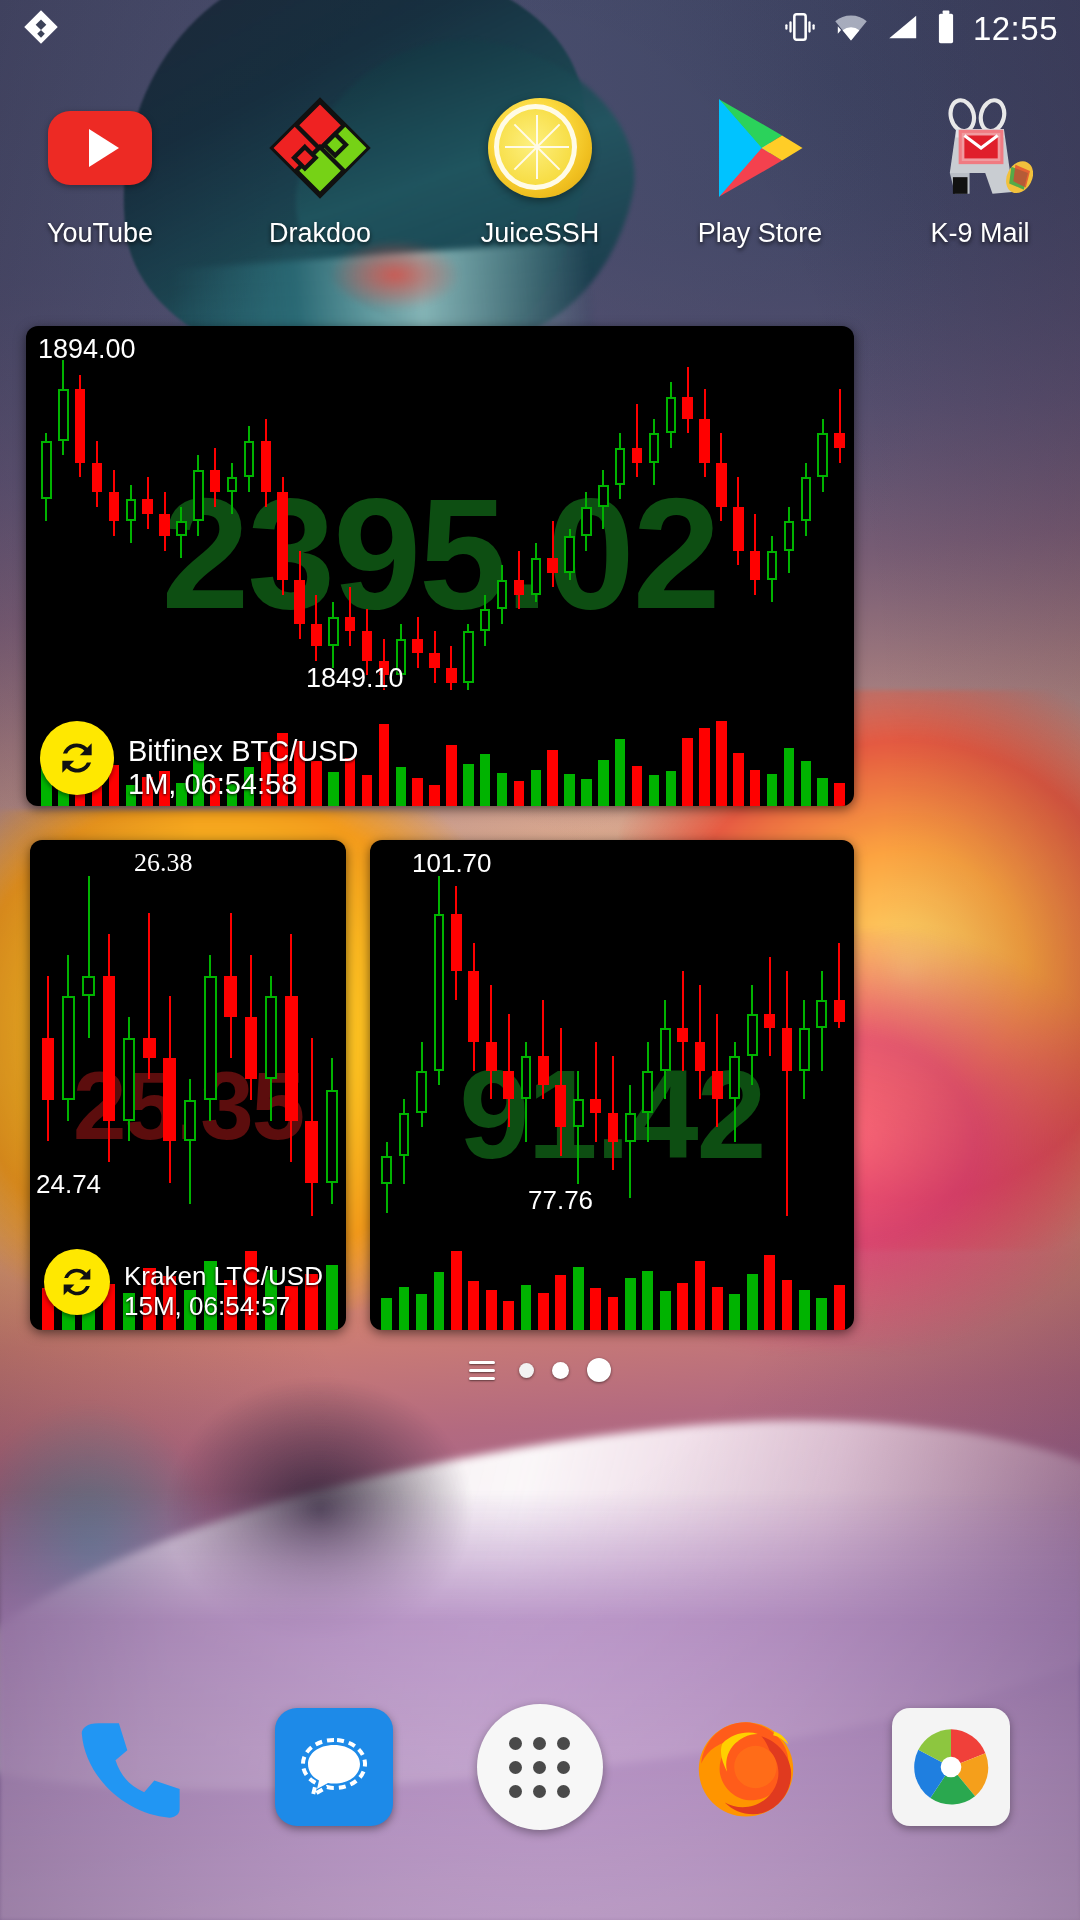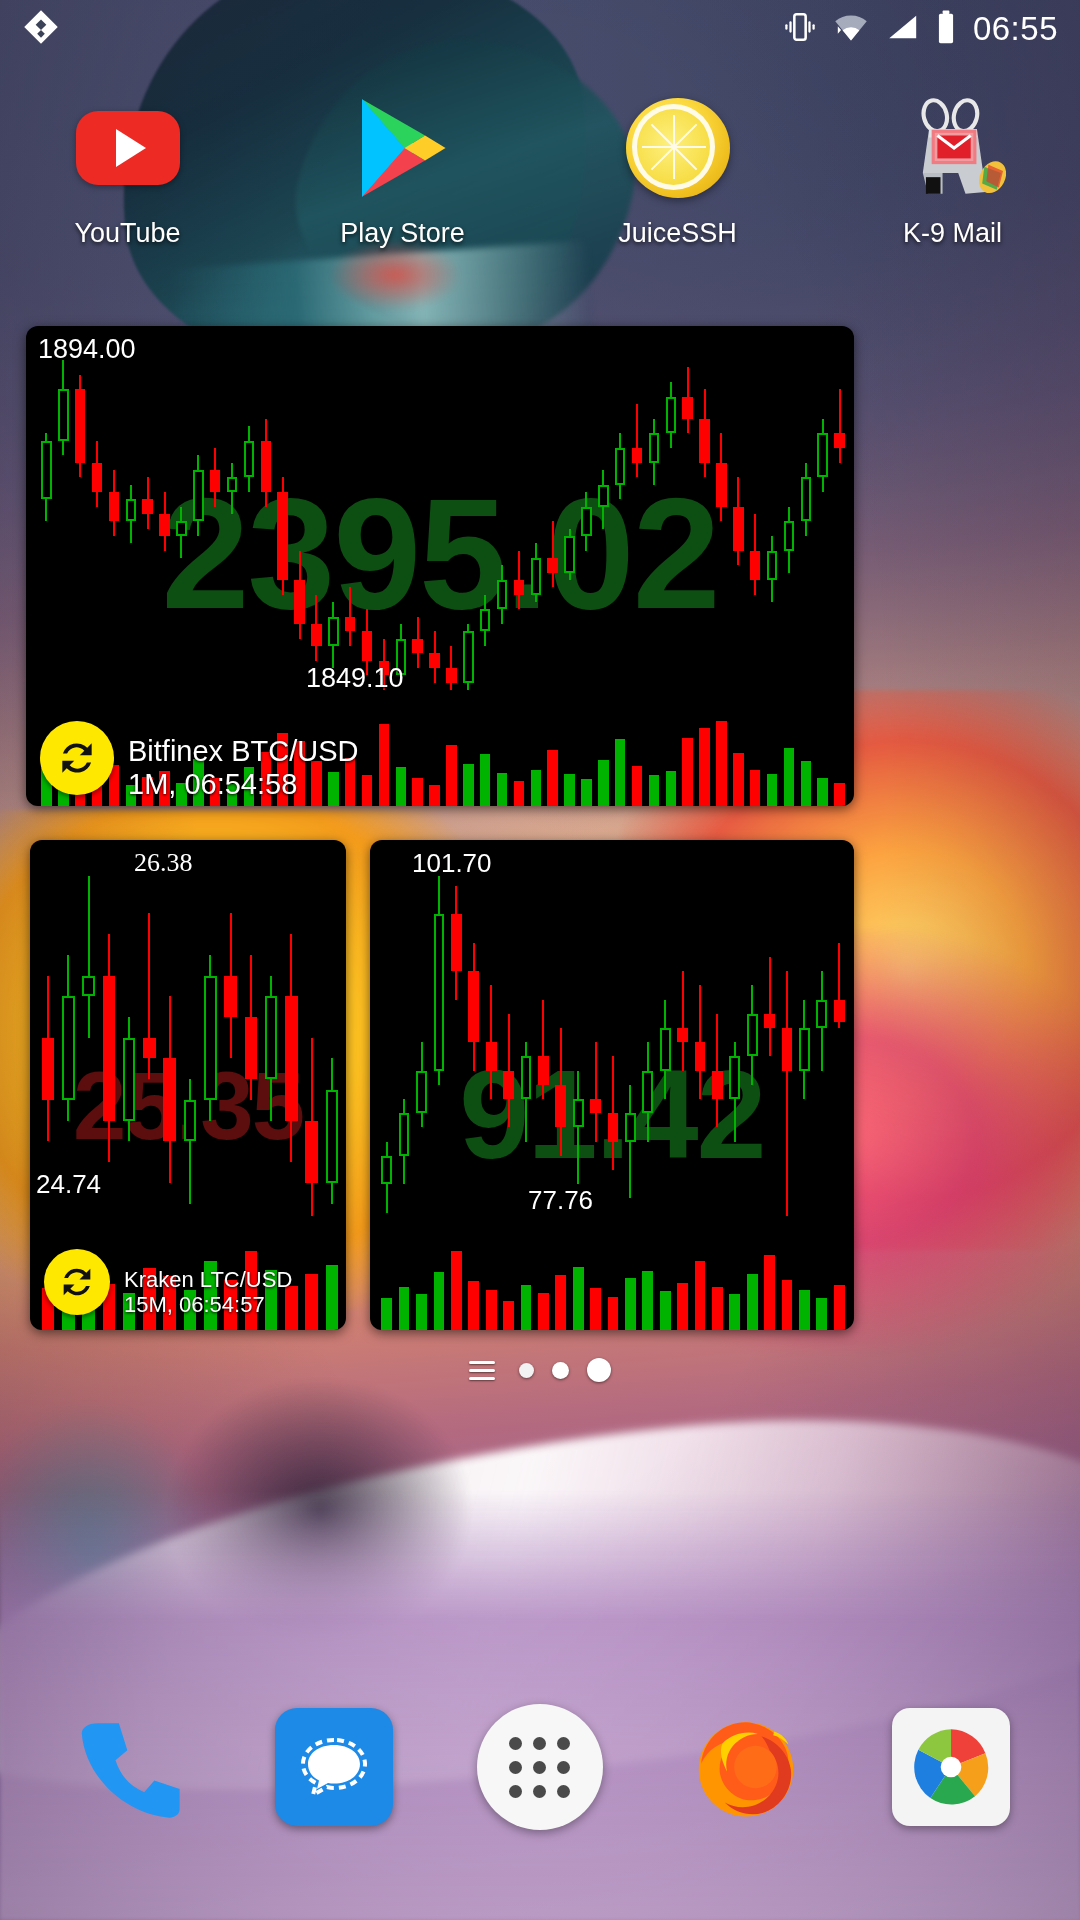--- a/index.html
+++ b/index.html
@@ -171,21 +171,21 @@
   }
   .refresh-btn {
     width:74px; height:74px; border-radius:50%; background:#ffe800;
     display:flex; align-items:center; justify-content:center; flex:0 0 auto;
     box-shadow:0 2px 5px rgba(0,0,0,.5);
   }
   .w-small .refresh-btn { width:66px; height:66px; }
   .ftext { margin-left:14px; color:#fff; line-height:1.14; z-index:9; }
   .ftext .t1 { font-size:29px; text-shadow:0 1px 3px #000; white-space:nowrap;margin-top:20px; }
   .ftext .t2 { font-size:29px; text-shadow:0 1px 3px #000; white-space:nowrap; }
-  .w-small .ftext .t1, .w-small .ftext .t2 { font-size:22px; }
+  .w-small .ftext .t1, .w-small .ftext .t2 { font-size:26px; }
 
   
   #pageind {
     position:absolute; left:0; top:1340px; width:1080px; height:60px;
     display:flex; align-items:center; justify-content:center; gap:18px; z-index:20;
   }
   .pi-lines { display:flex; flex-direction:column; gap:5px; margin-right:6px; }
   .pi-lines span { display:block; width:26px; height:3px; background:#fff; border-radius:2px; box-shadow:0 1px 2px rgba(0,0,0,.5); }
   .dot { width:17px; height:17px; border-radius:50%; background:#ffffff; box-shadow:0 1px 3px rgba(0,0,0,.5); }
   .dot.small { width:15px; height:15px; background:#f2f2f2; }
@@ -257,66 +257,80 @@
       <svg width="34" height="30" viewBox="0 0 24 20">
         <path d="M22 2 L22 18 L3 18 Z" fill="#ffffff"></path>
       </svg>
     </span>
     <span class="icn">
       <svg width="22" height="34" viewBox="0 0 14 24">
         <rect x="4.6" y="0.4" width="4.8" height="2.4" rx=".6" fill="#ffffff"></rect>
         <rect x="2" y="2.6" width="10" height="20.8" rx="1.2" fill="#ffffff"></rect>
       </svg>
     </span>
-    <span class="sb-clock">06:55</span>
+    <span class="sb-clock">12:55</span>
   </div>
 </div>
 
 <div id="appgrid">
 
   <div class="app">
     <div class="app-icon">
       <div class="yt">
           <div class="yt-tri"></div>
         </div>
     </div>
     <div class="app-label">YouTube</div>
   </div>
 
+  <div class="app">
+    <div class="app-icon">
+      <svg class="drak" viewBox="0 0 100 100">
+        <path d="M50 3 L97 50 L50 97 L3 50 Z" fill="#111"></path>
+        <path d="M50 7 L50 93 L7 50 Z" fill="#ef2222"></path>
+        <path d="M50 7 L93 50 L50 93 Z" fill="#76d216"></path>
+        <path d="M50 7 L72 29 L50 51 L28 29 Z" fill="#ef2222" stroke="#111" stroke-width="4"></path>
+        <path d="M50 49 L72 71 L50 93 L28 71 Z" fill="#76d216" stroke="#111" stroke-width="4"></path>
+        <path d="M64 37 L74 47 L64 57 L54 47 Z" fill="#76d216" stroke="#111" stroke-width="4"></path>
+        <path d="M36 49 L46 59 L36 69 L26 59 Z" fill="#ef2222" stroke="#111" stroke-width="4"></path>
+      </svg>
+    </div>
+    <div class="app-label">Drakdoo</div>
+  </div>
+
+  <div class="app">
+    <div class="app-icon">
+      <div class="lemon">
+        <div class="lemon-in">
+          <span class="lemon-seg" style="transform:rotate(0deg)"></span>
+          <span class="lemon-seg" style="transform:rotate(45deg)"></span>
+          <span class="lemon-seg" style="transform:rotate(90deg)"></span>
+          <span class="lemon-seg" style="transform:rotate(135deg)"></span>
+          <span class="lemon-seg" style="transform:rotate(180deg)"></span>
+          <span class="lemon-seg" style="transform:rotate(225deg)"></span>
+          <span class="lemon-seg" style="transform:rotate(270deg)"></span>
+          <span class="lemon-seg" style="transform:rotate(315deg)"></span>
+        </div>
+      </div>
+    </div>
+    <div class="app-label">JuiceSSH</div>
+  </div>
 
   <div class="app">
     <div class="app-icon">
       <svg class="play" viewBox="0 0 60 66">
         <path d="M4 2 L40 33 L4 64 Z" fill="#00c3ff"></path>
         <path d="M4 2 L40 33 L4 64 Z" fill="none"></path>
         <path d="M4 2 L44 25 L31 33 Z" fill="#2bd25b"></path>
         <path d="M4 64 L44 41 L31 33 Z" fill="#f4414e"></path>
         <path d="M44 25 L57 33 L44 41 L31 33 Z" fill="#ffcd27"></path>
         <path d="M4 2 L4 64 L31 33 Z" fill="#00c3ff"></path>
       </svg>
     </div>
     <div class="app-label">Play Store</div>
-  </div>
-
-  <div class="app">
-    <div class="app-icon">
-      <div class="lemon">
-        <div class="lemon-in">
-          <span class="lemon-seg" style="transform:rotate(0deg)"></span>
-          <span class="lemon-seg" style="transform:rotate(45deg)"></span>
-          <span class="lemon-seg" style="transform:rotate(90deg)"></span>
-          <span class="lemon-seg" style="transform:rotate(135deg)"></span>
-          <span class="lemon-seg" style="transform:rotate(180deg)"></span>
-          <span class="lemon-seg" style="transform:rotate(225deg)"></span>
-          <span class="lemon-seg" style="transform:rotate(270deg)"></span>
-          <span class="lemon-seg" style="transform:rotate(315deg)"></span>
-        </div>
-      </div>
-    </div>
-    <div class="app-label">JuiceSSH</div>
   </div>
 
   <div class="app">
     <div class="app-icon">
       <svg class="k9" viewBox="0 0 100 96">
         <ellipse cx="33" cy="17" rx="11" ry="15" fill="none" stroke="#e8e8e8" stroke-width="4" transform="rotate(-14 33 17)"></ellipse>
         <ellipse cx="62" cy="17" rx="11" ry="15" fill="none" stroke="#e8e8e8" stroke-width="4" transform="rotate(14 62 17)"></ellipse>
         <path d="M27 30 L73 30 L79 72 L21 72 Z" fill="#c9cdd2"></path>
         <path d="M27 30 L73 30 L73 38 L27 38 Z" fill="#dfe3e8"></path>
         <rect x="31" y="32" width="40" height="30" fill="#f09ba0" stroke="#f07b82" stroke-width="3"></rect>

